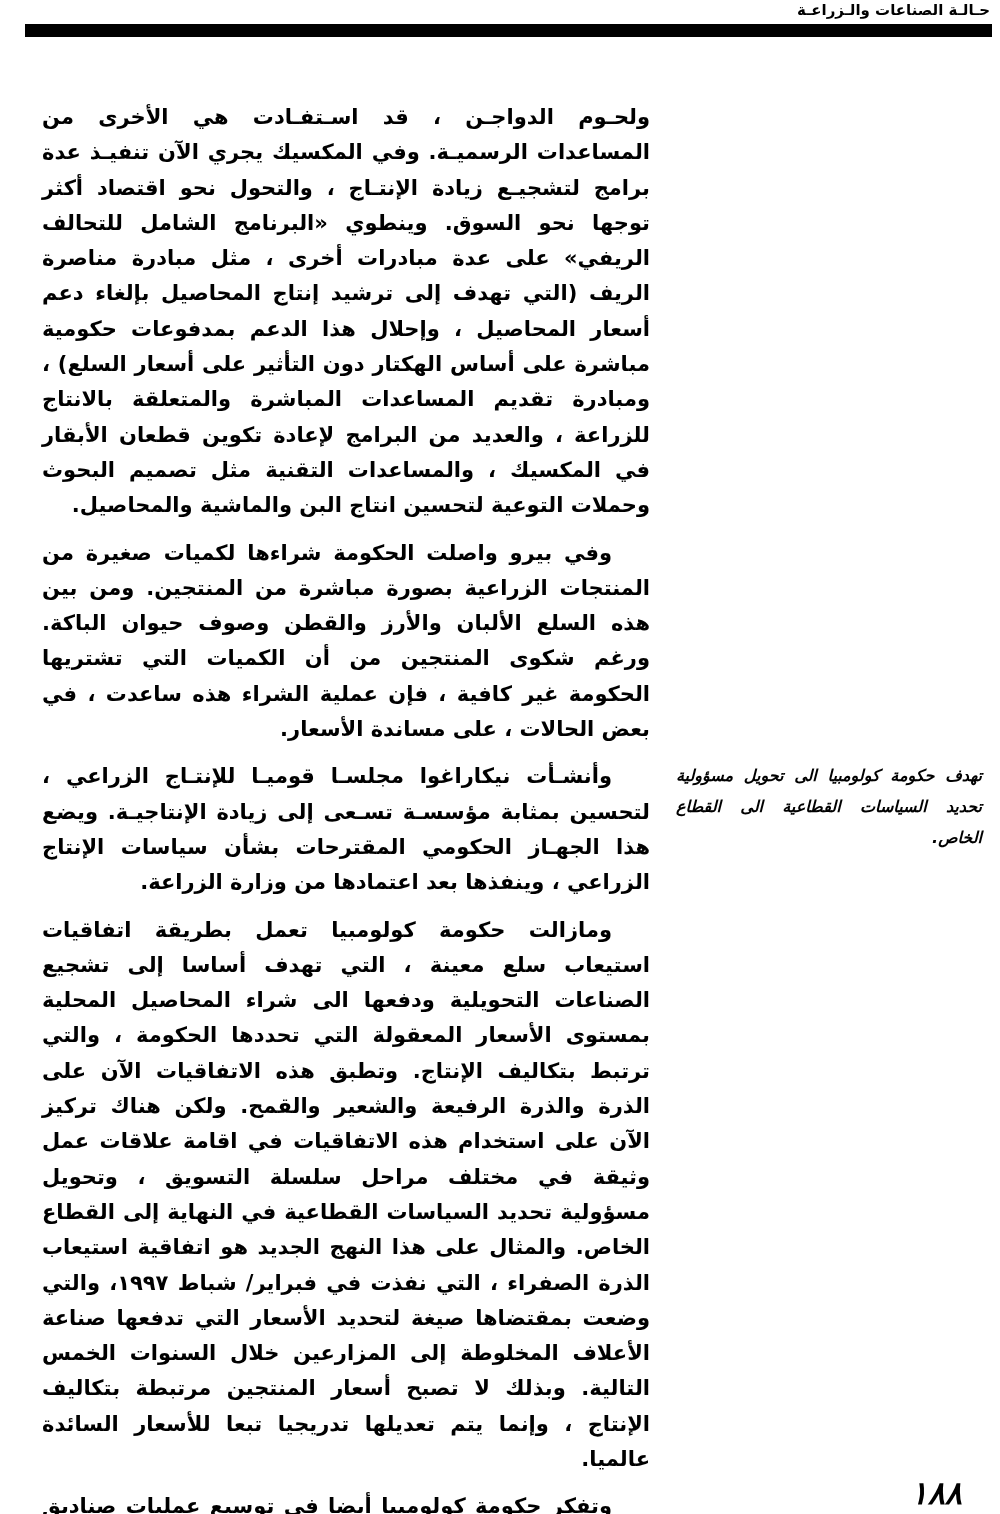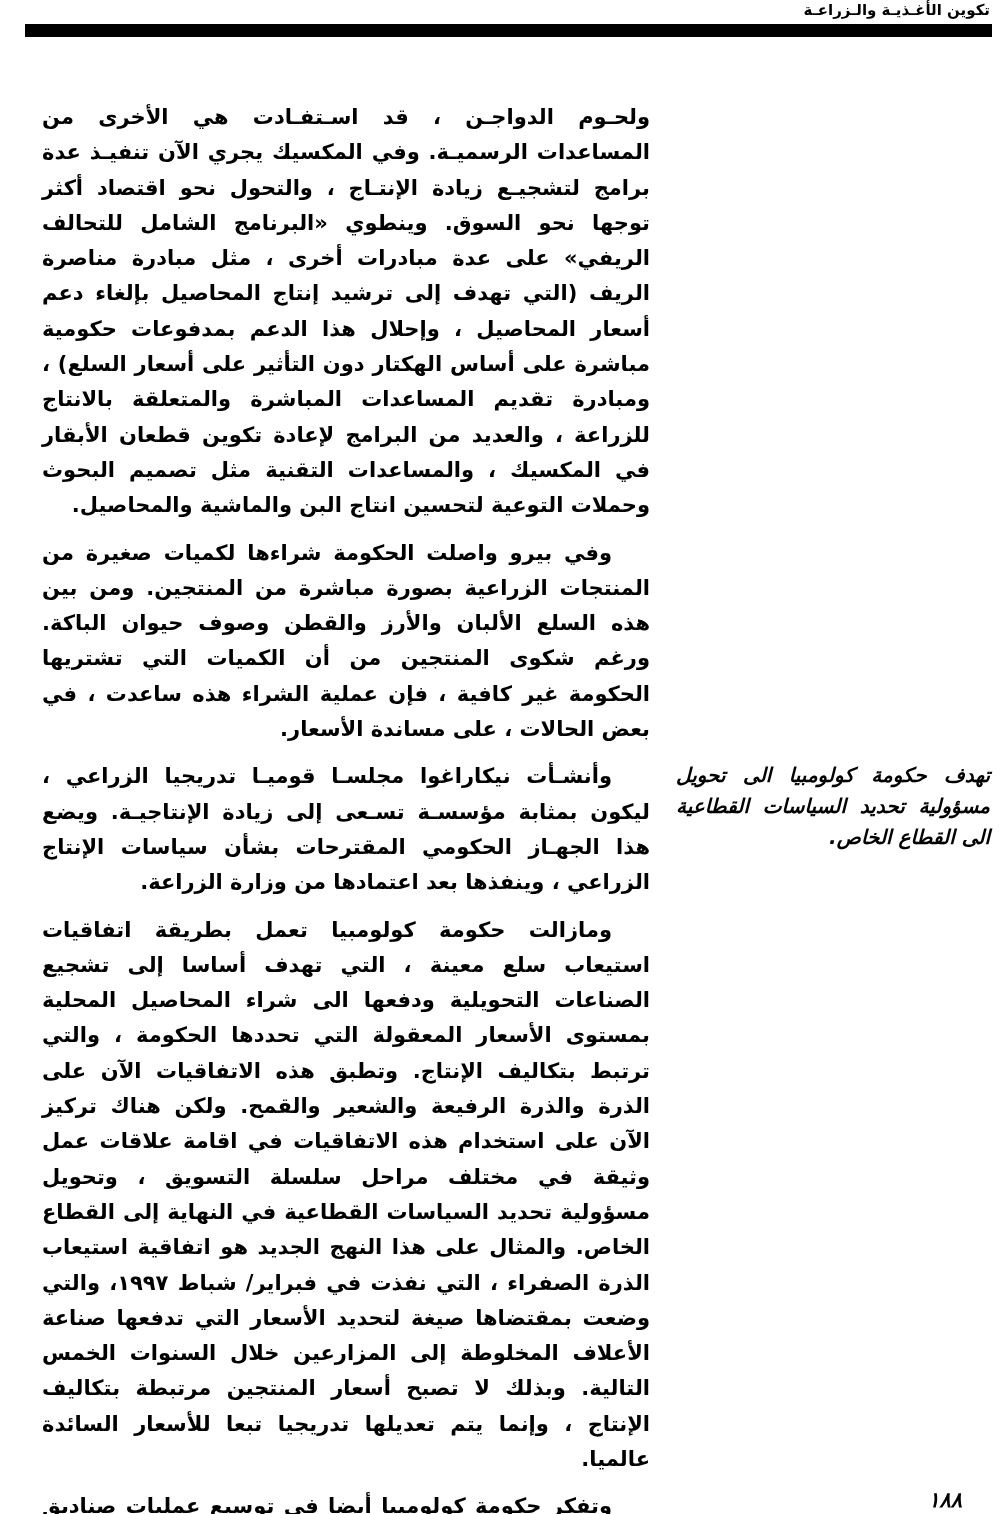--- a/index.html
+++ b/index.html
@@ -40,22 +40,22 @@
     left: 30px;
     display: flex;
     direction: rtl;
     gap: 14px;
   }
   .margin-col {
     width: 314px;
     flex: none;
   }
   .margin-note {
-    margin: 672px 0 0 0;
-    font-size: 20px;
+    margin: 672px 8px 0 0;
+    font-size: 16px;
     font-weight: bold;
     font-style: italic;
     line-height: 31px;
     text-align: justify;
     direction: rtl;
   }
   .body-col {
     flex: 1;
     min-width: 0;
   }
@@ -67,42 +67,42 @@
     text-align: justify;
     direction: rtl;
   }
   .para.indent {
     text-indent: 38px;
   }
   .page-number {
     position: absolute;
     bottom: 2px;
     right: 38px;
-    font-size: 21px;
+    font-size: 32px;
     font-weight: bold;
     font-style: italic;
     direction: rtl;
   }
 </style>
 </head>
 <body>
 
-<div class="running-head">تكوين الأغـذيـة والـزراعـة</div>
+<div class="running-head">حـالـة الصناعات والـزراعـة</div>
 
 <div class="header-rule"></div>
 
 <main class="content">
 
   <aside class="margin-col">
     <p class="margin-note">تهدف حكومة كولومبيا الى تحويل مسؤولية تحديد السياسات القطاعية الى القطاع الخاص.</p>
   </aside>
 
   <section class="body-col">
     <p class="para">ولحـوم الدواجـن ، قد اسـتفـادت هي الأخرى من المساعدات الرسميـة. وفي المكسيك يجري الآن تنفيـذ عدة برامج لتشجيـع زيادة الإنتـاج ، والتحول نحو اقتصاد أكثر توجها نحو السوق. وينطوي «البرنامج الشامل للتحالف الريفي» على عدة مبادرات أخرى ، مثل مبادرة مناصرة الريف (التي تهدف إلى ترشيد إنتاج المحاصيل بإلغاء دعم أسعار المحاصيل ، وإحلال هذا الدعم بمدفوعات حكومية مباشرة على أساس الهكتار دون التأثير على أسعار السلع) ، ومبادرة تقديم المساعدات المباشرة والمتعلقة بالانتاج للزراعة ، والعديد من البرامج لإعادة تكوين قطعان الأبقار في المكسيك ، والمساعدات التقنية مثل تصميم البحوث وحملات التوعية لتحسين انتاج البن والماشية والمحاصيل.</p>
     <p class="para indent">وفي بيرو واصلت الحكومة شراءها لكميات صغيرة من المنتجات الزراعية بصورة مباشرة من المنتجين. ومن بين هذه السلع الألبان والأرز والقطن وصوف حيوان الباكة. ورغم شكوى المنتجين من أن الكميات التي تشتريها الحكومة غير كافية ، فإن عملية الشراء هذه ساعدت ، في بعض الحالات ، على مساندة الأسعار.</p>
-    <p class="para indent">وأنشـأت نيكاراغوا مجلسـا قوميـا تدريجيا الزراعي ، ليكون بمثابة مؤسسـة تسـعى إلى زيادة الإنتاجيـة. ويضع هذا الجهـاز الحكومي المقترحات بشأن سياسات الإنتاج الزراعي ، وينفذها بعد اعتمادها من وزارة الزراعة.</p>
+    <p class="para indent">وأنشـأت نيكاراغوا مجلسـا قوميـا للإنتـاج الزراعي ، لتحسين بمثابة مؤسسـة تسـعى إلى زيادة الإنتاجيـة. ويضع هذا الجهـاز الحكومي المقترحات بشأن سياسات الإنتاج الزراعي ، وينفذها بعد اعتمادها من وزارة الزراعة.</p>
     <p class="para indent">ومازالت حكومة كولومبيا تعمل بطريقة اتفاقيات استيعاب سلع معينة ، التي تهدف أساسا إلى تشجيع الصناعات التحويلية ودفعها الى شراء المحاصيل المحلية بمستوى الأسعار المعقولة التي تحددها الحكومة ، والتي ترتبط بتكاليف الإنتاج. وتطبق هذه الاتفاقيات الآن على الذرة والذرة الرفيعة والشعير والقمح. ولكن هناك تركيز الآن على استخدام هذه الاتفاقيات في اقامة علاقات عمل وثيقة في مختلف مراحل سلسلة التسويق ، وتحويل مسؤولية تحديد السياسات القطاعية في النهاية إلى القطاع الخاص. والمثال على هذا النهج الجديد هو اتفاقية استيعاب الذرة الصفراء ، التي نفذت في فبراير/ شباط ١٩٩٧، والتي وضعت بمقتضاها صيغة لتحديد الأسعار التي تدفعها صناعة الأعلاف المخلوطة إلى المزارعين خلال السنوات الخمس التالية. وبذلك لا تصبح أسعار المنتجين مرتبطة بتكاليف الإنتاج ، وإنما يتم تعديلها تدريجيا تبعا للأسعار السائدة عالميا.</p>
     <p class="para indent">وتفكر حكومة كولومبيا أيضا في توسيع عمليات صناديق استقرار الأسعار الموجودة ، وأهمها صندوق القطن ، بحيث تغطي السلع التي لم تنشأ لها صناديق من قبل. وقد بدأ صندوق استقرار أسعار زيت النخيل ، الذي أنشئ عام ١٩٩٦، عمله في عام ١٩٩٧ . وهناك أيضا صندوق لأسعار الكاكاو ، وإن لم يكن يمارس أي نشاط ، ويجري الآن إعادة تنظيمه. وتوجد أيضا دراسة لإقامة صناديق لاستقرار أسعار منتجات الألبان واللحوم والموز.</p>
   </section>
 
 </main>
 
 <div class="page-number">١٨٨</div>
 
 </body></html>

